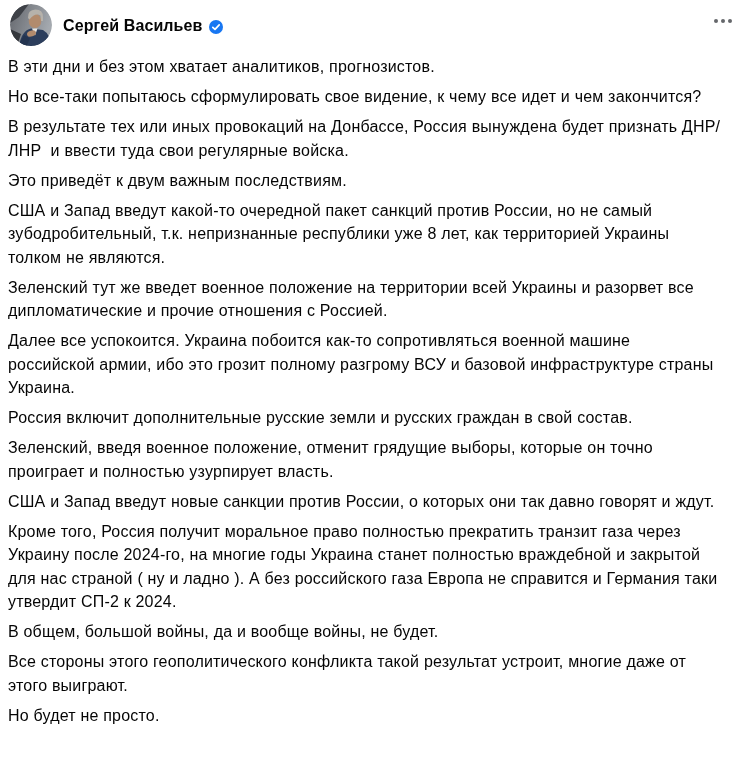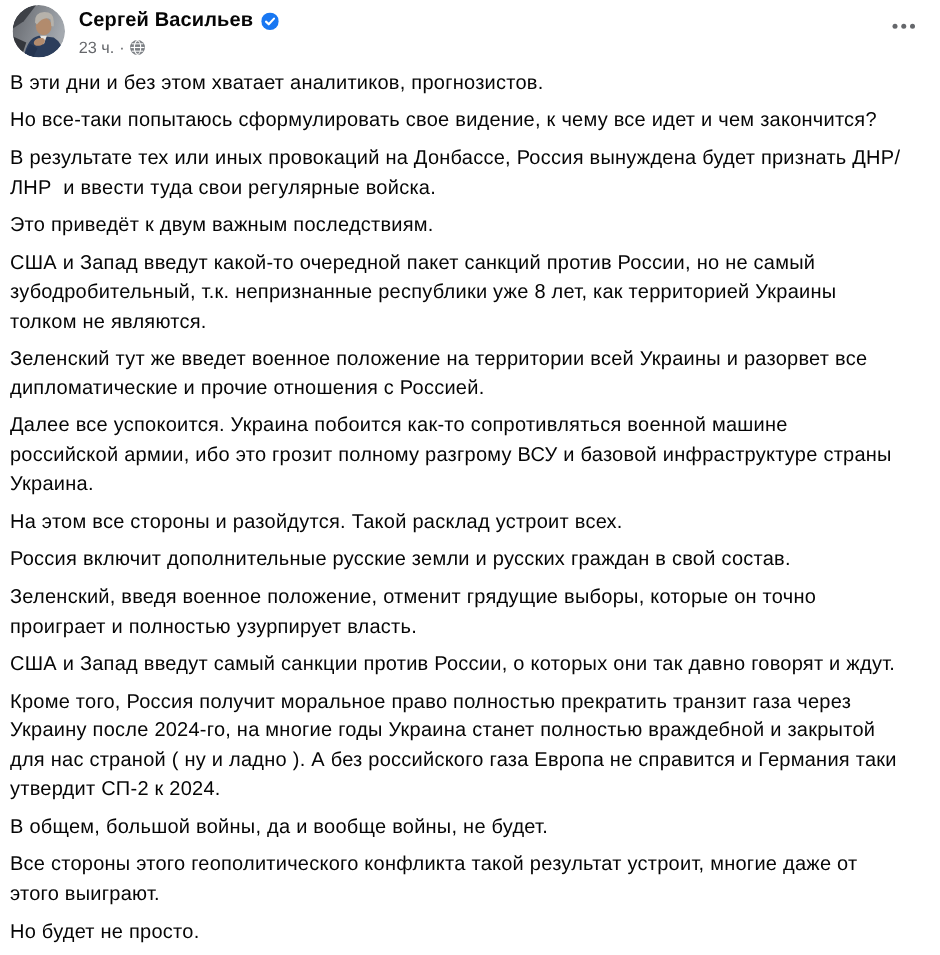--- a/index.html
+++ b/index.html
@@ -109,51 +109,38 @@
     <div class="header-meta">
       <div class="name-row">
         <span class="author">Сергей Васильев</span>
         <span class="badge">
           <svg width="14" height="14" viewBox="0 0 14 14">
             <circle cx="7" cy="7" r="7" fill="#1877f2"></circle>
             <path d="M3.8 7.3 L6 9.4 L10.2 4.9" stroke="#ffffff" stroke-width="1.7" fill="none" stroke-linecap="round" stroke-linejoin="round"></path>
           </svg>
         </span>
       </div>
-      <div class="sub-row">
-        <span class="ts">23 ч.</span>
-        <span class="sep">·</span>
-        <span class="globe">
-          <svg width="12" height="12" viewBox="0 0 16 16">
-            <circle cx="8" cy="8" r="8" fill="#7b7f84"></circle>
-            <ellipse cx="8" cy="8" rx="3.4" ry="7.3" fill="none" stroke="#ffffff" stroke-width="1.2"></ellipse>
-            <line x1="0.6" y1="8" x2="15.4" y2="8" stroke="#ffffff" stroke-width="1.2"></line>
-            <line x1="2" y1="4.1" x2="14" y2="4.1" stroke="#ffffff" stroke-width="1.1"></line>
-            <line x1="2" y1="11.9" x2="14" y2="11.9" stroke="#ffffff" stroke-width="1.1"></line>
-          </svg>
-        </span>
-      </div>
     </div>
 
     <div class="more-btn">
       <span class="ellipsis">
         <span class="dot"></span>
           <span class="dot"></span>
           <span class="dot"></span>
       </span>
     </div>
 
   </div>
 
   <div class="post-body"><div class="para">В эти дни и без этом хватает аналитиков, прогнозистов.</div><div class="para">Но все-таки попытаюсь сформулировать свое видение, к чему все идет и чем закончится?</div><div class="para">В результате тех или иных провокаций на Донбассе, Россия вынуждена будет признать ДНР/
 ЛНР  и ввести туда свои регулярные войска.</div><div class="para">Это приведёт к двум важным последствиям.</div><div class="para">США и Запад введут какой-то очередной пакет санкций против России, но не самый
 зубодробительный, т.к. непризнанные республики уже 8 лет, как территорией Украины
 толком не являются.</div><div class="para">Зеленский тут же введет военное положение на территории всей Украины и разорвет все
 дипломатические и прочие отношения с Россией.</div><div class="para">Далее все успокоится. Украина побоится как-то сопротивляться военной машине
 российской армии, ибо это грозит полному разгрому ВСУ и базовой инфраструктуре страны
-Украина.</div><div class="para">На этом все стороны и разойдутся. Такой расклад устроит всех.</div><div class="para">Россия включит дополнительные русские земли и русских граждан в свой состав.</div><div class="para">Зеленский, введя военное положение, отменит грядущие выборы, которые он точно
-проиграет и полностью узурпирует власть.</div><div class="para">США и Запад введут самый санкции против России, о которых они так давно говорят и ждут.</div><div class="para">Кроме того, Россия получит моральное право полностью прекратить транзит газа через
+Украина.</div><div class="para">Россия включит дополнительные русские земли и русских граждан в свой состав.</div><div class="para">Зеленский, введя военное положение, отменит грядущие выборы, которые он точно
+проиграет и полностью узурпирует власть.</div><div class="para">США и Запад введут новые санкции против России, о которых они так давно говорят и ждут.</div><div class="para">Кроме того, Россия получит моральное право полностью прекратить транзит газа через
 Украину после 2024-го, на многие годы Украина станет полностью враждебной и закрытой
 для нас страной ( ну и ладно ). А без российского газа Европа не справится и Германия таки
 утвердит СП-2 к 2024.</div><div class="para">В общем, большой войны, да и вообще войны, не будет.</div><div class="para">Все стороны этого геополитического конфликта такой результат устроит, многие даже от
 этого выиграют.</div><div class="para">Но будет не просто.</div></div>
 
 </div>
 
 </body></html>

